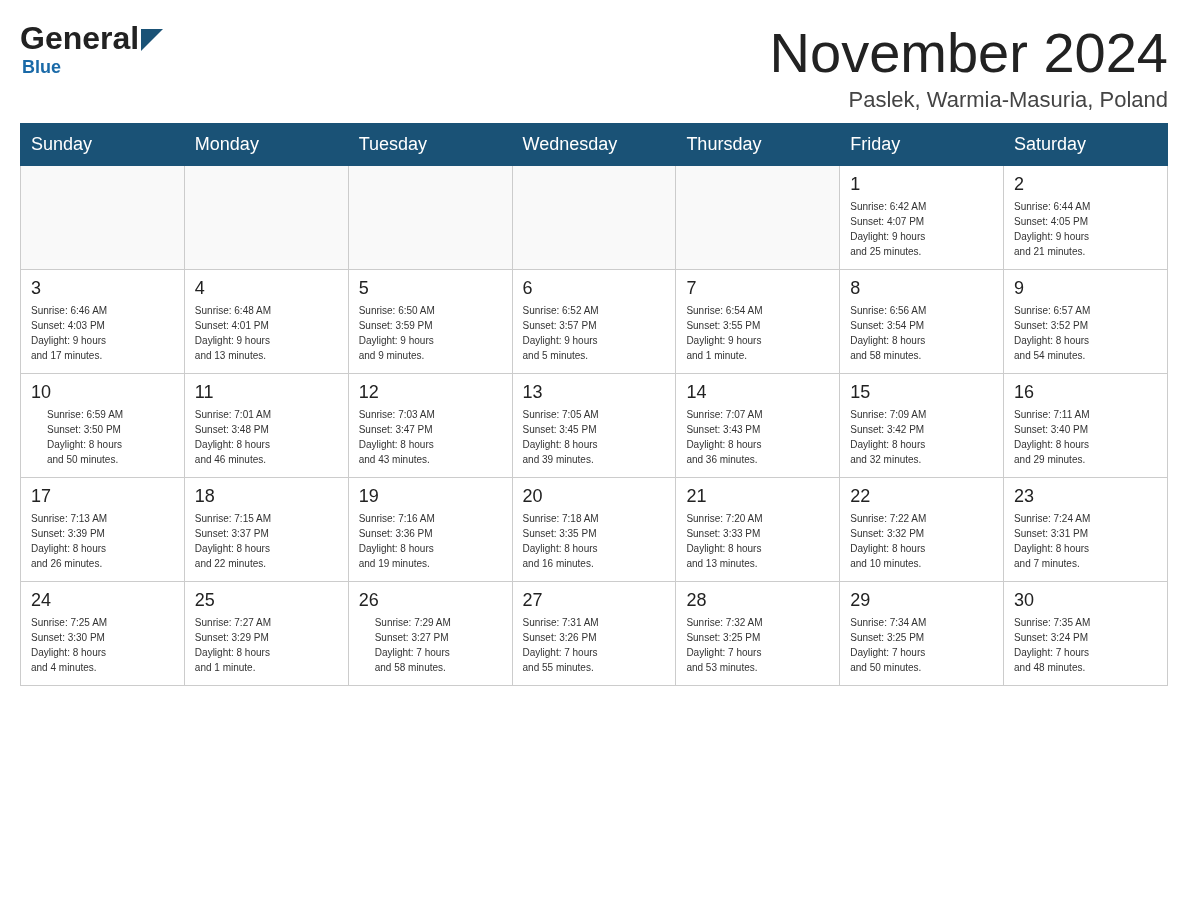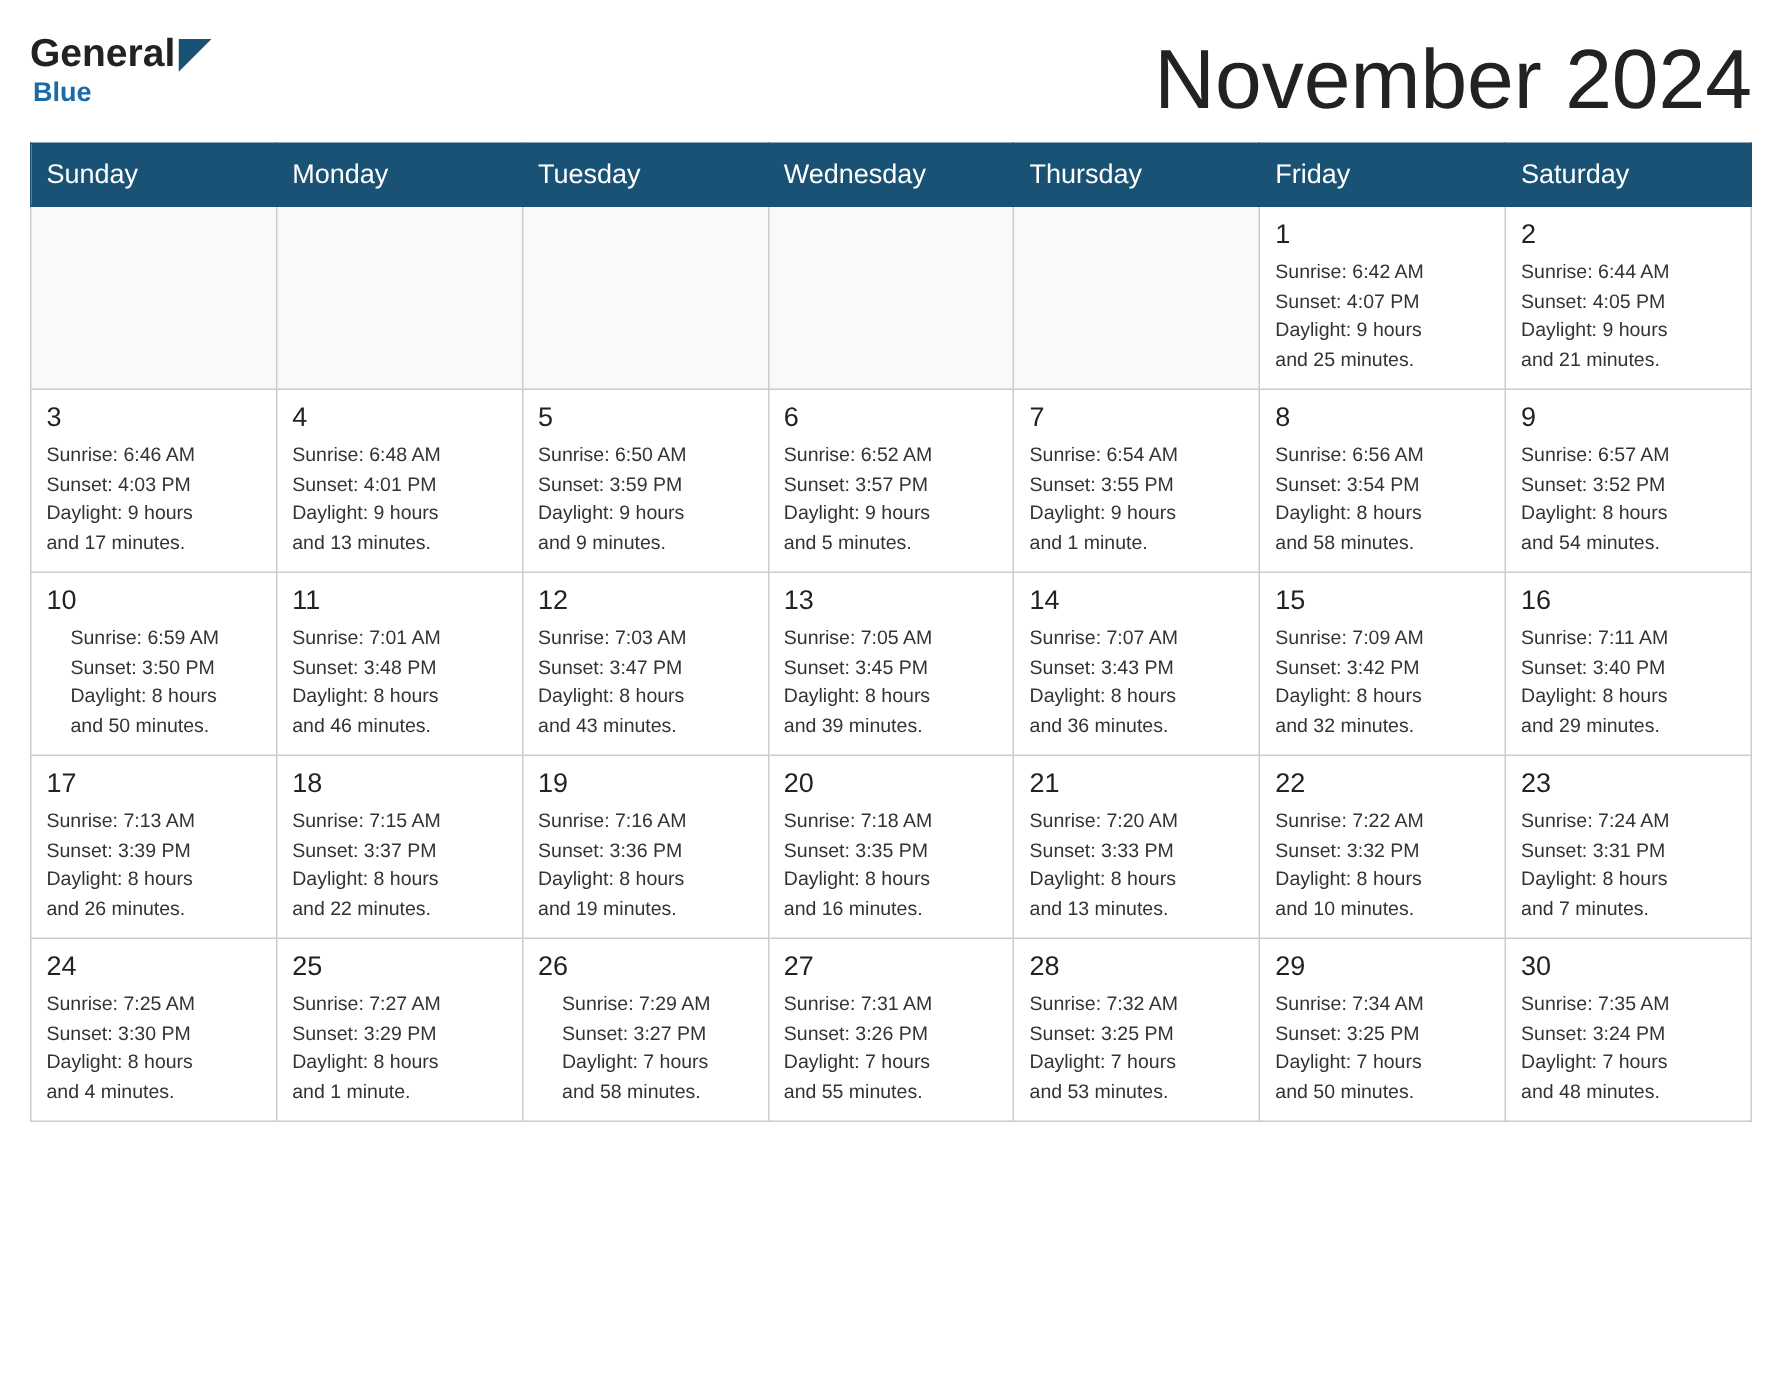--- a/index.html
+++ b/index.html
@@ -15,21 +15,21 @@
       justify-content: space-between;
       align-items: flex-start;
       margin-bottom: 10px;
     }
     .logo {
       display: flex;
       flex-direction: column;
       align-items: flex-start;
     }
     .logo-general {
-      font-size: 26px;
+      font-size: 32px;
       font-weight: bold;
       color: #222;
     }
     .logo-blue {
       font-size: 18px;
       font-weight: bold;
       color: #1a6aa8;
       margin-left: 2px;
     }
     .title-section {
@@ -74,21 +74,21 @@
       background: #f9f9f9;
     }
     .day-num {
       font-size: 18px;
       font-weight: normal;
       color: #222;
       margin-bottom: 4px;
       display: block;
     }
     .day-info {
-      font-size: 13px;
+      font-size: 10px;
       line-height: 1.5;
       color: #333;
     }
     
     .logo-wrapper {
       display: flex;
       align-items: center;
     }
   </style>
 </head>
@@ -99,20 +99,21 @@
     <div class="logo-wrapper">
       <span class="logo-general">General</span>
       <svg width="22" height="22" viewBox="0 0 22 22" style="margin-left:2px; margin-top:2px;">
         <polygon points="0,0 22,0 0,22" fill="#1a5276"></polygon>
       </svg>
     </div>
     <span class="logo-blue">Blue</span>
   </div>
   <div class="title-section">
     <div class="month-title">November 2024</div>
+    <div class="location-title">Paslek, Warmia-Masuria, Poland</div>
   </div>
 </div>
 
 <table class="calendar">
   <thead>
     <tr>
     <th>Sunday</th>
         <th>Monday</th>
         <th>Tuesday</th>
         <th>Wednesday</th>

